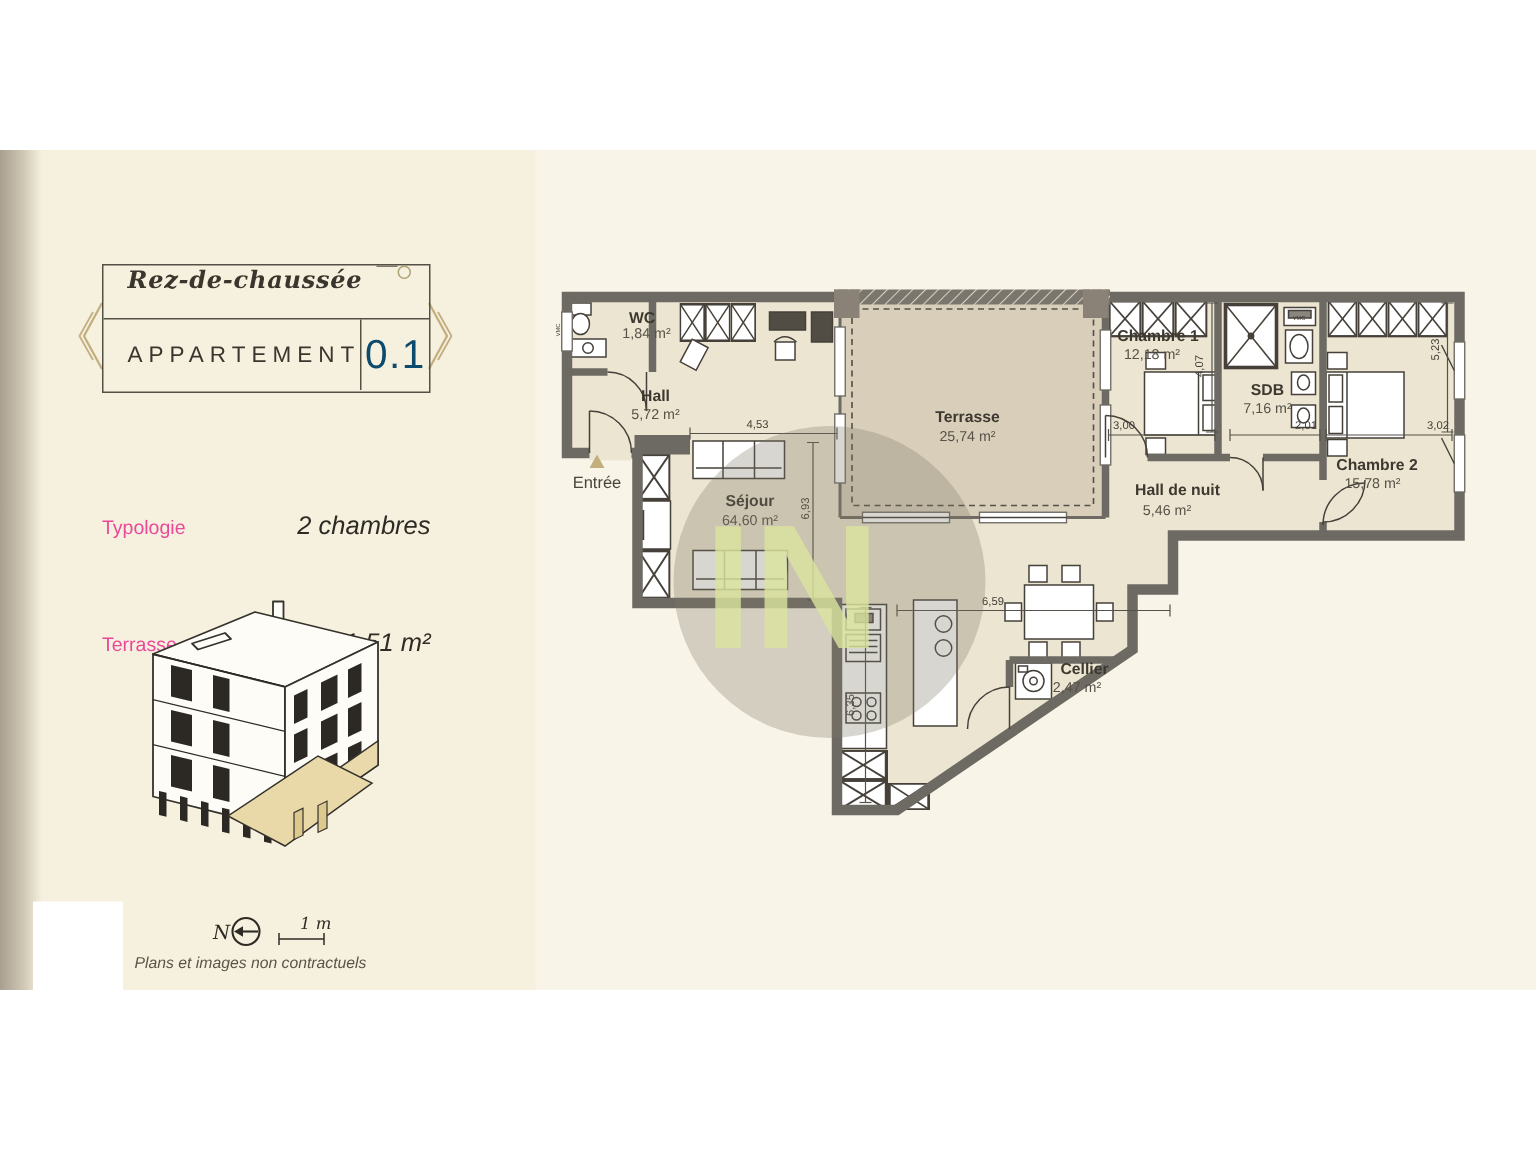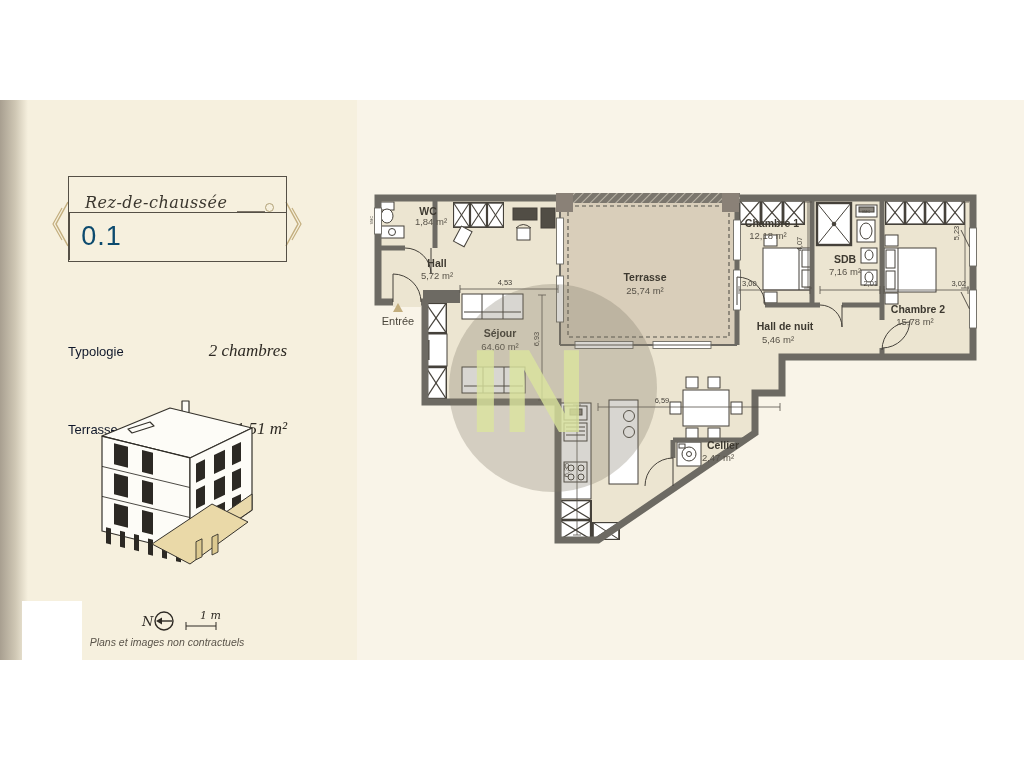--- a/index.html
+++ b/index.html
@@ -10,39 +10,39 @@
   
   .sheet{position:absolute;left:28px;top:100px;width:996px;height:560px;background:#f6f0de;}
   .sheet-right{position:absolute;left:357px;top:100px;width:667px;height:560px;background:#f9f4e8;}
   .edge-shadow{position:absolute;left:0;top:100px;width:28px;height:560px;
     background:linear-gradient(90deg,#a89f90 0%,#cfc7b4 55%,#f6f0de 100%);}
   .corner-notch{position:absolute;left:22px;top:601px;width:60px;height:59px;background:#ffffff;}
 
   
   .unit-card{position:absolute;left:68px;top:176px;width:219px;height:86px;
     border:1.5px solid #555046;box-sizing:border-box;background:transparent;}
-  .unit-card .row1{height:36px;border-bottom:1.5px solid #555046;display:flex;align-items:flex-end;
-    padding:0 12px 0 16px;box-sizing:border-box;}
+  .unit-card .row1{height:36px;border-bottom:1.5px solid #555046;display:flex;align-items:flex-start;
+    padding:0 12px 0 16px;box-sizing:border-box;font-weight:bold;}
   .floor-name{font-family:"DejaVu Serif",serif;font-style:italic;font-size:16px;letter-spacing:.5px;color:#3a362e;white-space:nowrap;}
   .deco-line{flex:1;height:1px;background:#7d7568;margin-left:10px;}
   .deco-dot{width:7px;height:7px;border:1.2px solid #b1a177;border-radius:50%;flex:0 0 auto;}
   .unit-card .row2{height:47px;display:flex;align-items:stretch;}
   .unit-word{flex:1;display:flex;align-items:center;padding-left:16px;
     font-size:15px;letter-spacing:4px;color:#3a362e;font-weight:500;}
   .unit-num{width:63px;border-left:1.5px solid #555046;display:flex;align-items:center;justify-content:center;
     font-size:27px;color:#0c4a6e;font-weight:400;letter-spacing:1px;}
   .ornament{position:absolute;top:200px;}
   .ornament.left{left:52px;}
   .ornament.right{left:284px;}
 
   
   .details{position:absolute;left:68px;top:296px;width:219px;}
   .detail-row{display:flex;justify-content:space-between;align-items:baseline;margin-bottom:13px;}
-  .detail-label{font-size:13px;color:#0f172a;margin-top:48px;}
-  .detail-value{font-family:Liberation Serif, serif;font-style:italic;font-size:17px;color:#2e2a24;}
+  .detail-label{font-size:13px;color:#ec4899;margin-top:48px;}
+  .detail-value{font-family:Liberation Sans, sans-serif;font-style:italic;font-size:17px;color:#2e2a24;}
 
   .building{position:absolute;left:92px;top:398px;}
 
   
   .legend{position:absolute;left:128px;top:608px;width:120px;height:28px;}
   .disclaimer{position:absolute;left:62px;top:636px;width:210px;text-align:center;
     font-style:italic;font-size:10.5px;color:#5a544a;font-family:"Liberation Sans",sans-serif;}
 
   .plan{position:absolute;left:365px;top:190px;}
 
@@ -71,20 +71,21 @@
   <polyline points="8,8 17,24 8,40" fill="none" stroke="#c3ae7e" stroke-width="1.2"></polyline>
 </svg>
 
 <div class="unit-card">
   <div class="row1">
     <span class="floor-name">Rez-de-chaussée</span>
     <span class="deco-line"></span>
     <span class="deco-dot"></span>
   </div>
   <div class="row2">
+    <span class="unit-word">APPARTEMENT</span>
     <span class="unit-num">0.1</span>
   </div>
 </div>
 
 <div class="details">
   <div class="detail-row">
     <span class="detail-label">Typologie</span>
     <span class="detail-value">2 chambres</span>
   </div>
   <div class="detail-row">

